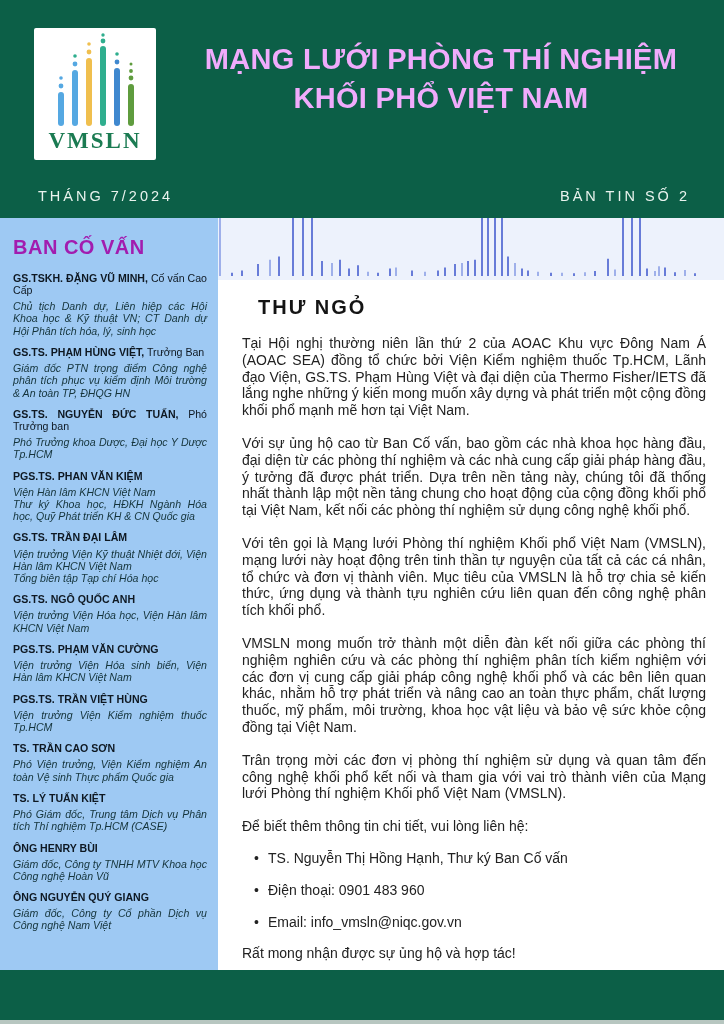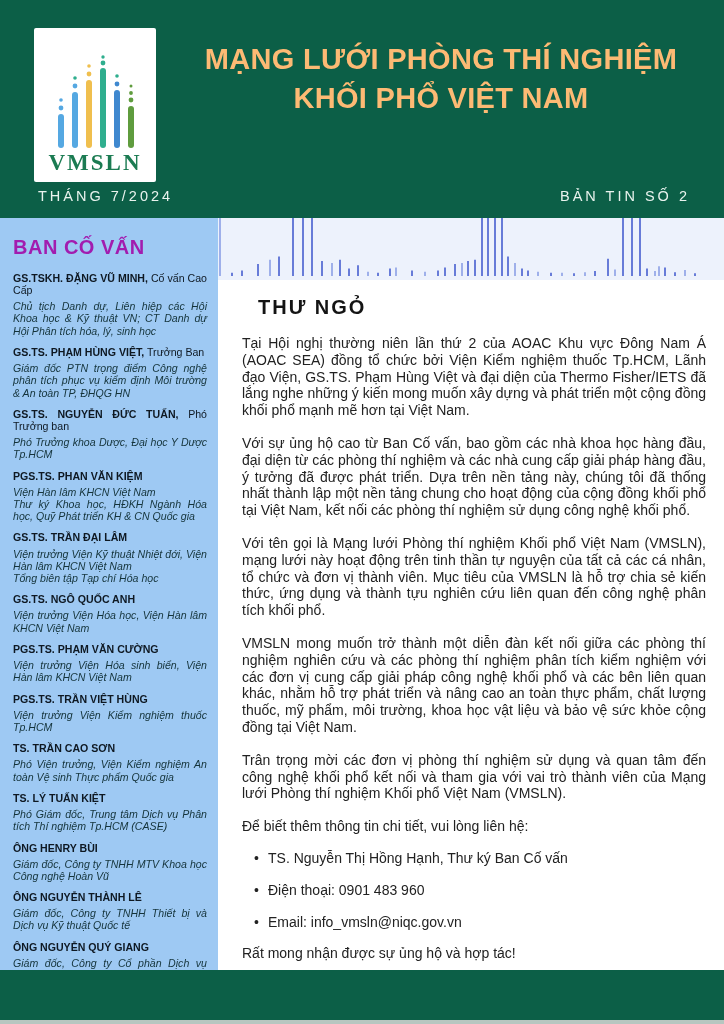--- a/index.html
+++ b/index.html
@@ -9,37 +9,37 @@
     background:#ffffff; overflow:hidden;
   }
   .page { width:724px; height:1024px; display:flex; flex-direction:column; }
 
   
   .masthead {
     position:relative; height:218px; background:#0c5f47; flex:0 0 auto;
     color:#ffffff;
   }
   .logo-box {
-    position:absolute; left:34px; top:28px; width:122px; height:154px;
+    position:absolute; left:34px; top:28px; width:122px; height:132px;
     background:#ffffff; border-radius:2px;
     display:flex; flex-direction:column; align-items:center; justify-content:flex-end;
     padding-bottom:8px;
   }
   .logo-box svg { display:block; }
   .logo-text {
     font-family:"Liberation Serif","DejaVu Serif",serif;
     font-size:23px; font-weight:600; letter-spacing:2px; color:#1b7b52;
     line-height:1; margin-top:2px;
   }
   .masthead-text {
     position:absolute; left:168px; right:10px; top:40px; text-align:center;
   }
   .masthead-title {
     font-size:29px; font-weight:800; line-height:1.34; letter-spacing:0.3px;
-    color:#fdba74;
+    color:#f0abfc;
   }
   .masthead-subtitle {
     margin-top:13px; font-size:16px; letter-spacing:2.2px; font-weight:400;
     color:#f2f8f5;
   }
   .masthead-subtitle b { font-weight:700; letter-spacing:1.5px; }
   .issue-row {
     position:absolute; left:38px; right:34px; bottom:14px;
     display:flex; justify-content:space-between;
     font-size:14.5px; letter-spacing:3px; font-weight:500; color:#e9f3ee;
@@ -183,24 +183,20 @@
             <div class="m-name-line"><span class="m-name">TS. TRẦN CAO SƠN</span></div>
             <div class="m-desc">Phó Viện trưởng, Viện Kiểm nghiệm An toàn Vệ sinh Thực phẩm Quốc gia</div>
           </div>
           <div class="member">
             <div class="m-name-line"><span class="m-name">TS. LÝ TUẤN KIỆT</span></div>
             <div class="m-desc">Phó Giám đốc, Trung tâm Dịch vụ Phân tích Thí nghiệm Tp.HCM (CASE)</div>
           </div>
           <div class="member">
             <div class="m-name-line"><span class="m-name">ÔNG HENRY BÙI</span></div>
             <div class="m-desc">Giám đốc, Công ty TNHH MTV Khoa học Công nghệ Hoàn Vũ</div>
-          </div>
-          <div class="member">
-            <div class="m-name-line"><span class="m-name">ÔNG NGUYỄN THÀNH LÊ</span></div>
-            <div class="m-desc">Giám đốc, Công ty TNHH Thiết bị và Dịch vụ Kỹ thuật Quốc tế</div>
           </div>
           <div class="member">
             <div class="m-name-line"><span class="m-name">ÔNG NGUYỄN QUÝ GIANG</span></div>
             <div class="m-desc">Giám đốc, Công ty Cổ phần Dịch vụ Công nghệ Nam Việt</div>
           </div>
         </div>
     </aside>
 
     <main class="main">
       <div class="spectrum-band">

